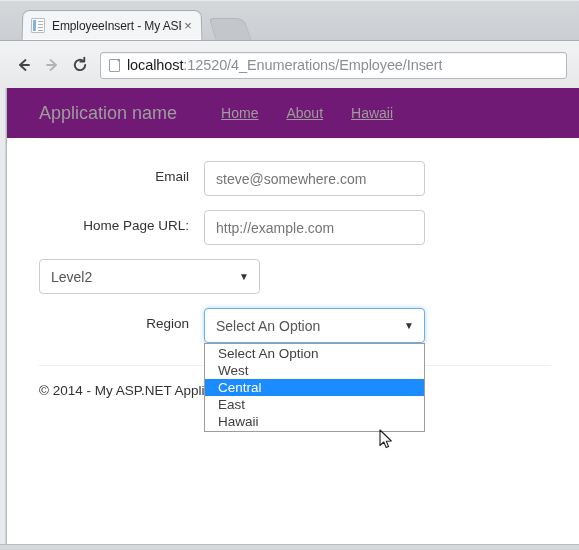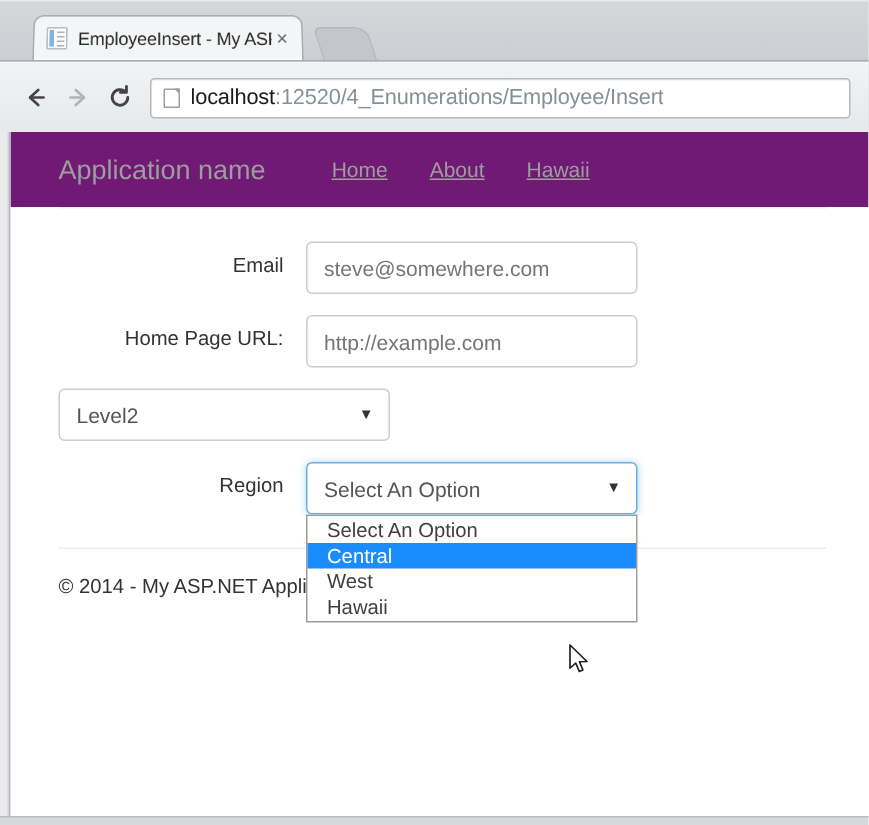--- a/index.html
+++ b/index.html
@@ -426,22 +426,23 @@
 
         <div class="form-row">
           <div class="form-label">Region</div>
           <div class="form-control select-control focused">
             <span>Select An Option</span>
             <span class="select-arrow">▼</span>
           </div>
 
           <div class="dropdown-list">
             <div class="dropdown-option">Select An Option</div>
+            <div class="dropdown-option">West</div>
             <div class="dropdown-option selected">Central</div>
-            <div class="dropdown-option">West</div>
+            <div class="dropdown-option">East</div>
             <div class="dropdown-option">Hawaii</div>
           </div>
         </div>
 
       </div>
 
       <hr class="footer-hr" style="margin-top:22px;">
       <div class="footer">© 2014 - My ASP.NET Application</div>
     </div>
   </div>

